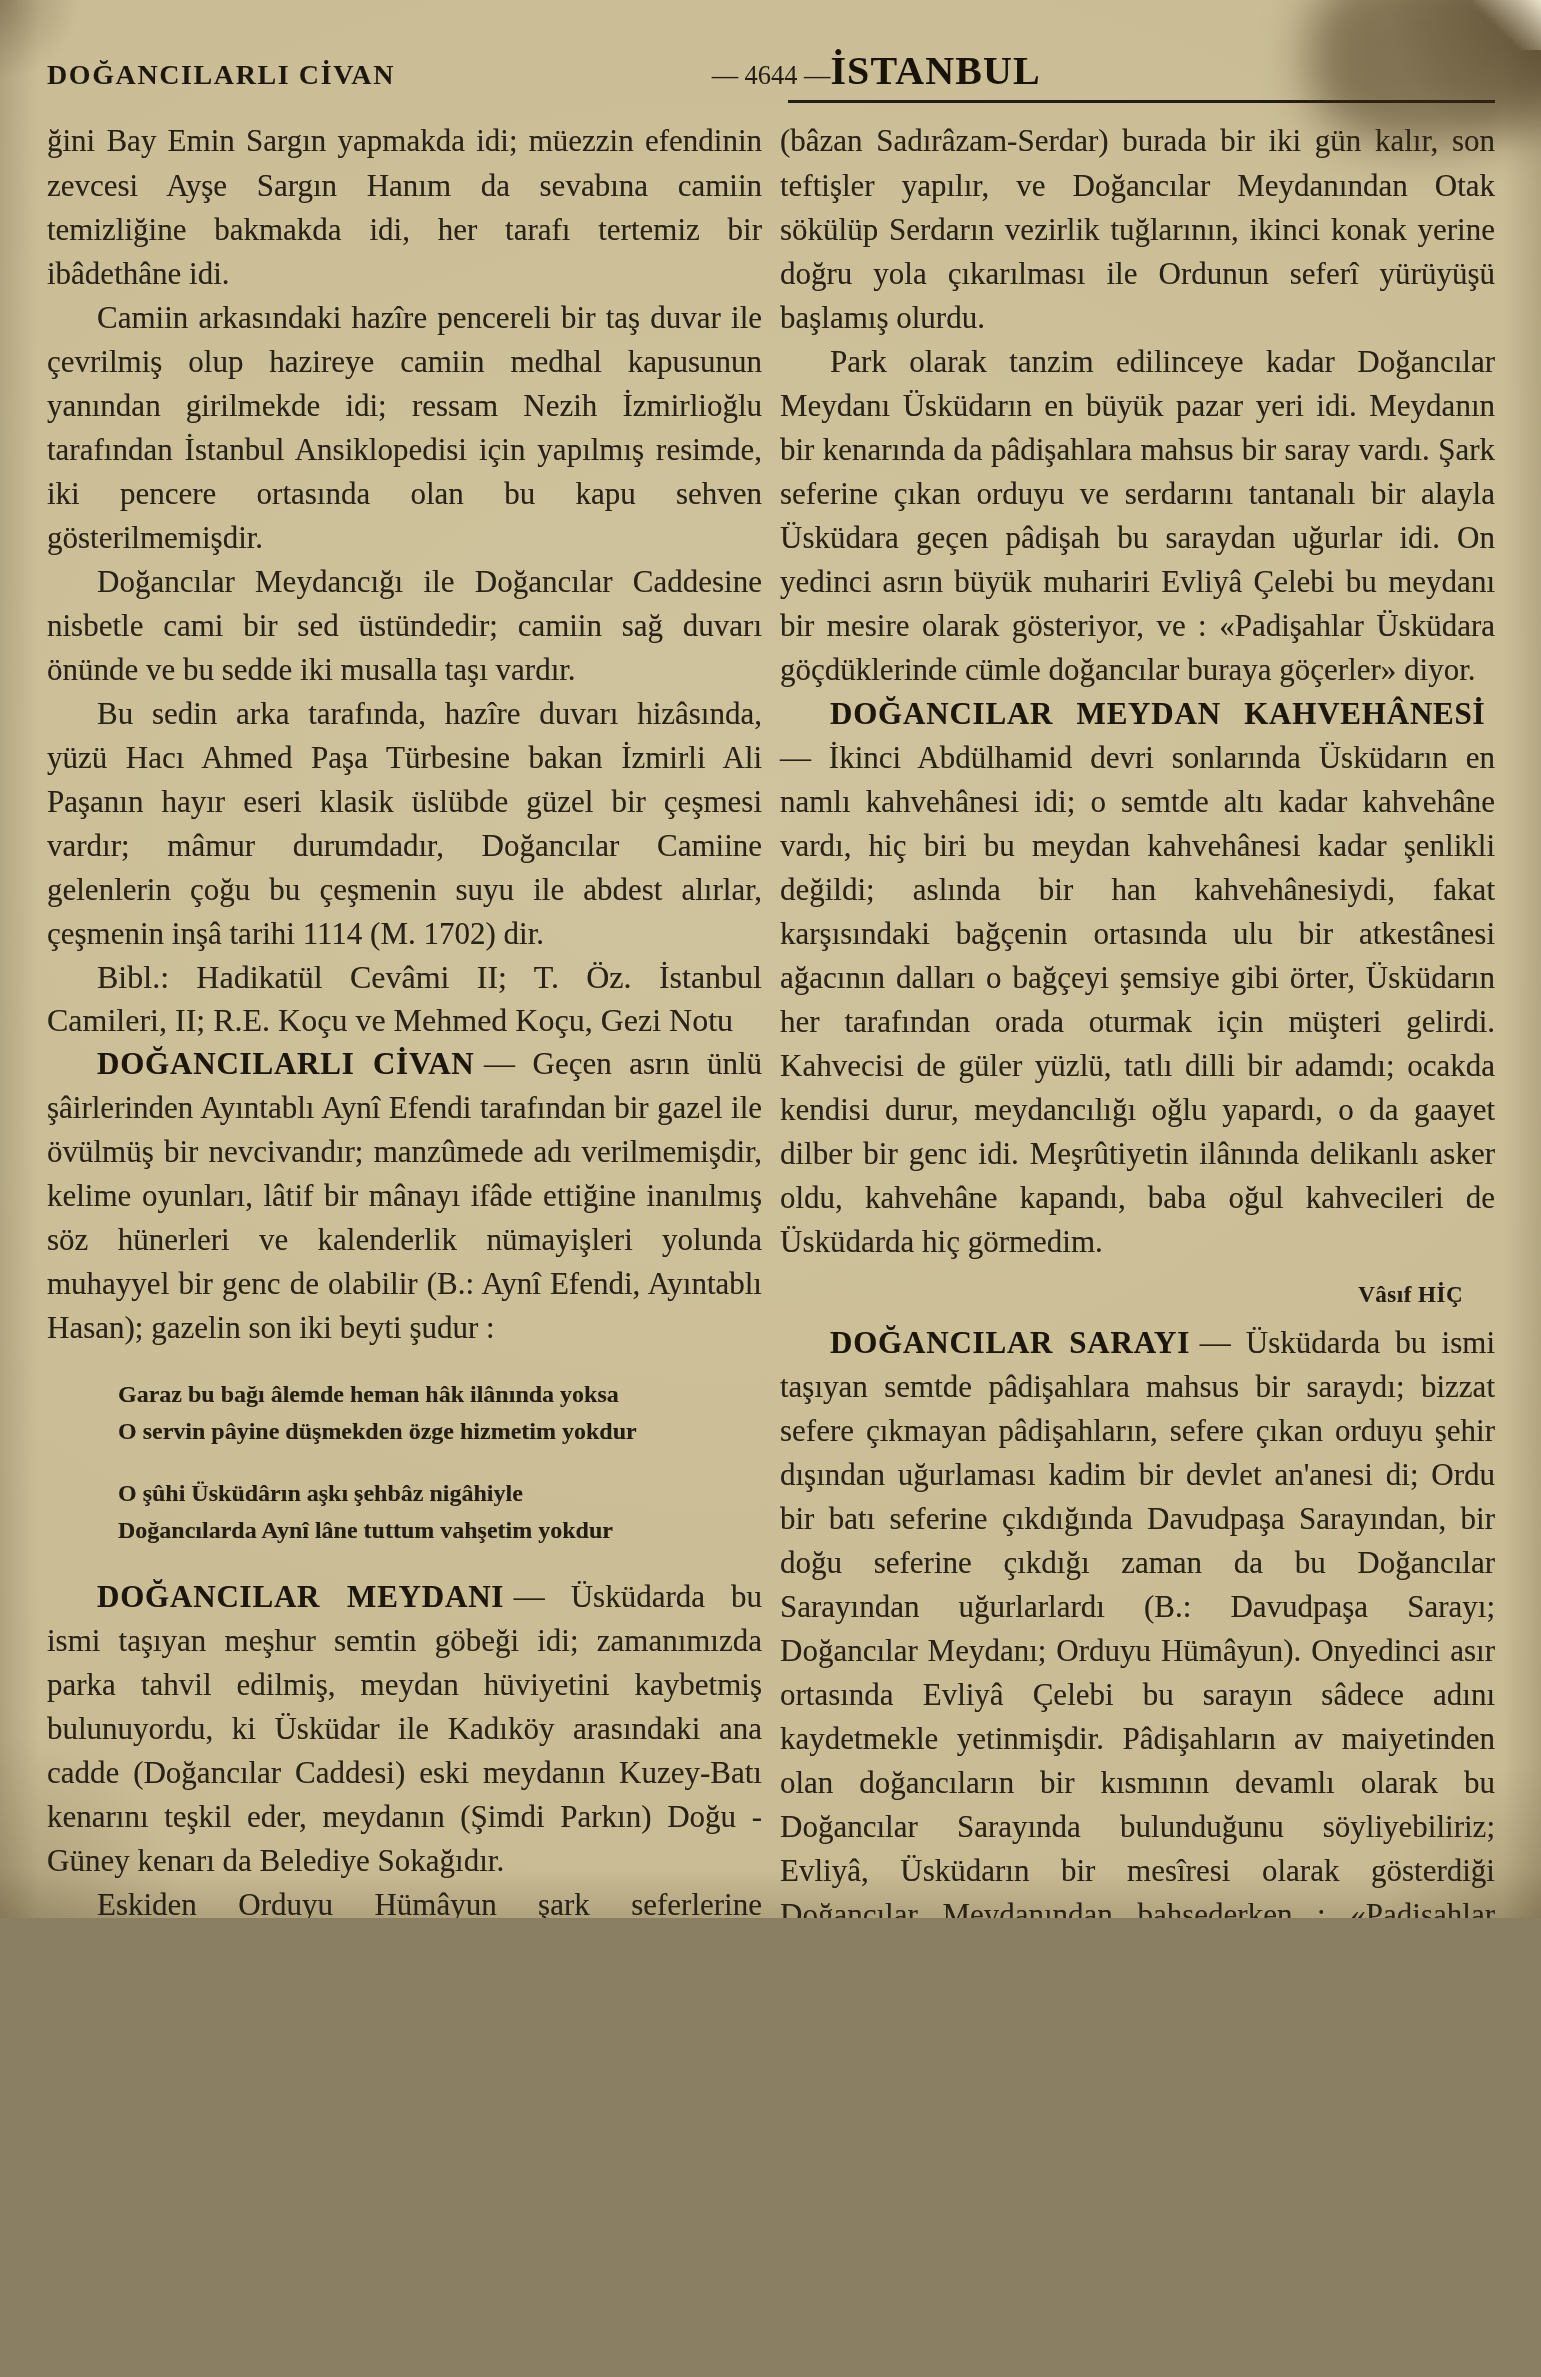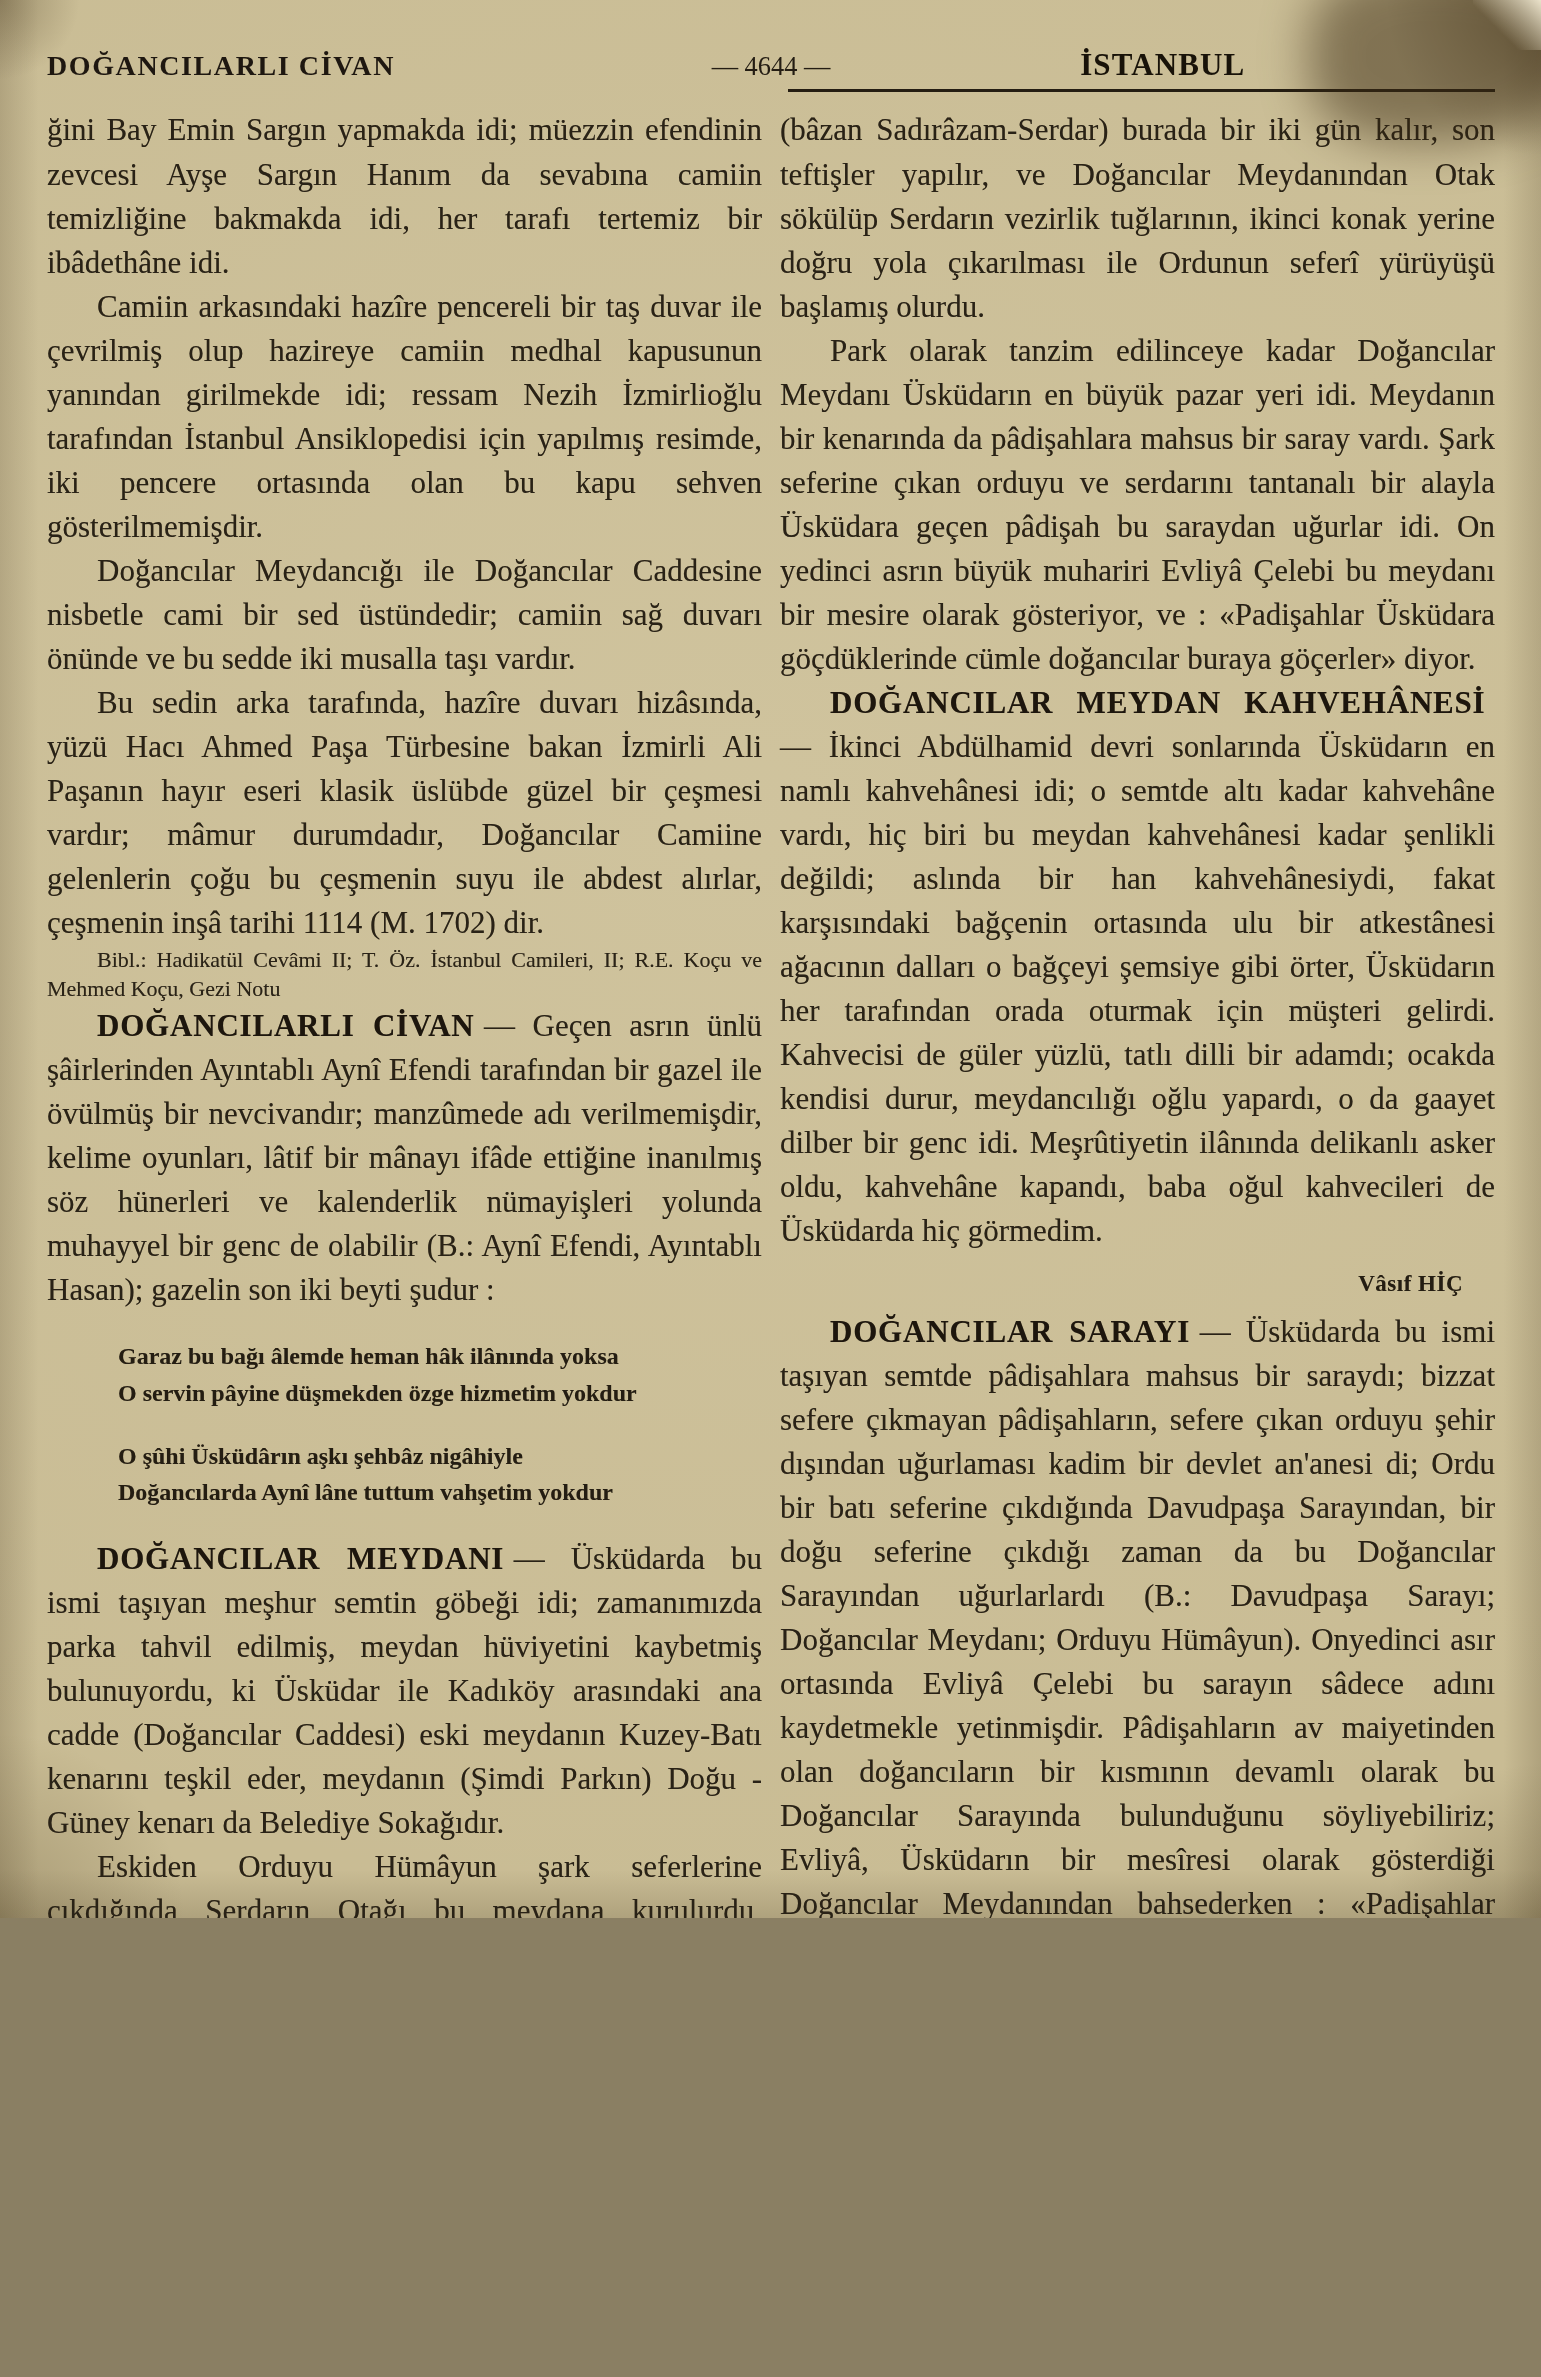--- a/index.html
+++ b/index.html
@@ -30,36 +30,36 @@
     border-radius: 45% 55% 60% 40%;
   }
   .corner-light {
     position: absolute; top: 0; right: 0;
     width: 69px; height: 50px;
     background: linear-gradient(225deg, #ece4cc 0%, rgba(236,228,204,0) 62%);
   }
   .header { position: relative; display: flex; align-items: baseline; }
   .h-left  { flex: 1 1 0; font-weight: bold; font-size: 28px; letter-spacing: 1.6px; color: #1e1710; }
   .h-center{ flex: 0 0 auto; font-size: 26.4px; color: #241d13; }
-  .h-right { flex: 1 1 0; text-align: center; font-weight: bold; font-size: 31px; letter-spacing: 1.1px; color: #181208; }
+  .h-right { flex: 1 1 0; text-align: left; font-weight: bold; font-size: 40px; letter-spacing: 1.1px; color: #181208; }
   .rule-row { display: flex; gap: 34px; margin-top: 6.3px; }
   .rule-spacer { flex: 1 1 0; }
   .rule { flex: 1 1 0; height: 3.2px; background: #241d12; }
   .columns { display: flex; gap: 18px; margin-top: 16px; }
   .col {
     flex: 1 1 0;
     font-size: 31px;
     line-height: 1.42;
     text-align: justify;
     hyphens: auto; -webkit-hyphens: auto;
     text-shadow: 0 0 0.5px rgba(42,32,16,.35);
   }
   .col p { margin: 0; text-indent: 50px; }
   .col p.cont { text-indent: 0; }
-  .bibl { font-size: 22px; line-height: 1.34; margin: 11.6px 0 8.5px; color: #2a2317; }
+  .bibl { font-size: 32px; line-height: 1.34; margin: 11.6px 0 8.5px; color: #2a2317; }
   .article { margin-top: 20px; }
   .lead { font-weight: bold; letter-spacing: 0.8px; margin-right: 9.5px; color: #1d160d; }
   .verse {
     font-weight: bold; font-size: 24px; line-height: 1.52;
     margin: 26.4px 0 26.4px 71px; text-align: left; text-indent: 0;
     color: #241d12;
   }
   .sig {
     font-weight: bold; font-size: 23px; letter-spacing: 0.5px;
     text-align: right; margin: 15px 32px 9.5px 0; color: #241d12;

